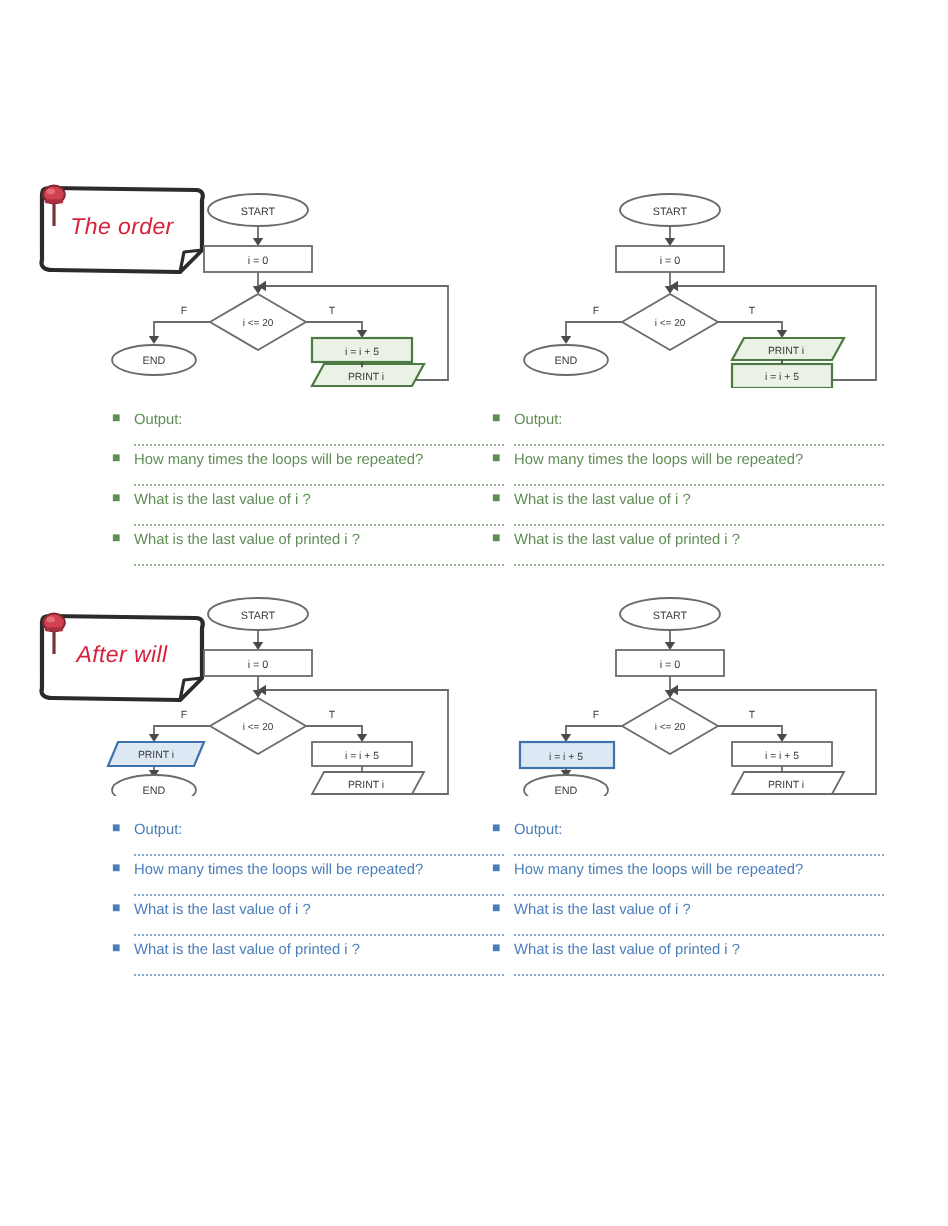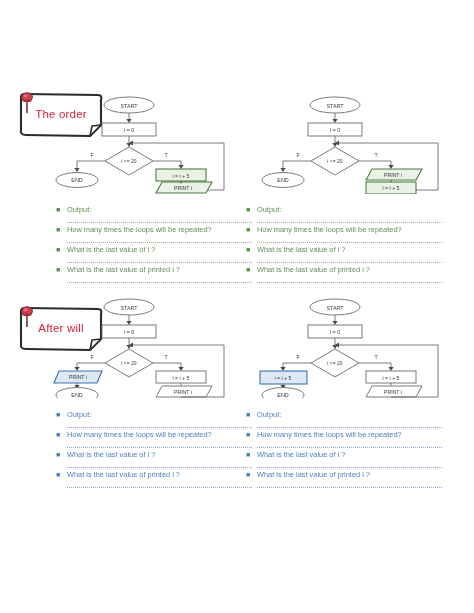--- a/index.html
+++ b/index.html
@@ -10,21 +10,21 @@
     background:#ffffff;
   }
   .page{position:absolute;left:0;top:0;width:474px;height:613px;background:#fff;}
 
   
   .note{position:absolute;width:86px;height:44px;}
   .note svg{position:absolute;left:0;top:0;}
   .note-label{
     position:absolute;left:0;top:0;width:86px;height:44px;
     display:flex;align-items:center;justify-content:center;
-    color:#d6213b;font-size:11.5px;letter-spacing:.2px;white-space:nowrap;
+    color:#d6213b;font-size:11.5px;letter-spacing:.2px;white-space:nowrap;font-style:italic;
   }
   .pin{position:absolute;left:33px;top:-9px;width:18px;height:22px;}
 
   
   .fc{position:absolute;}
   .fc svg{display:block;}
 
   
   .qblock{position:absolute;width:196px;}
   .qrow{display:flex;align-items:center;margin:0;padding:0;}

